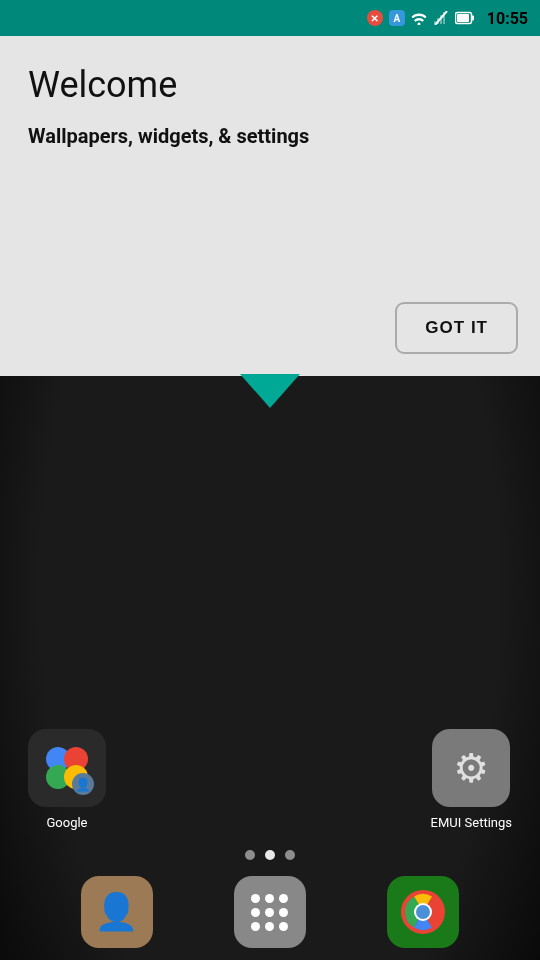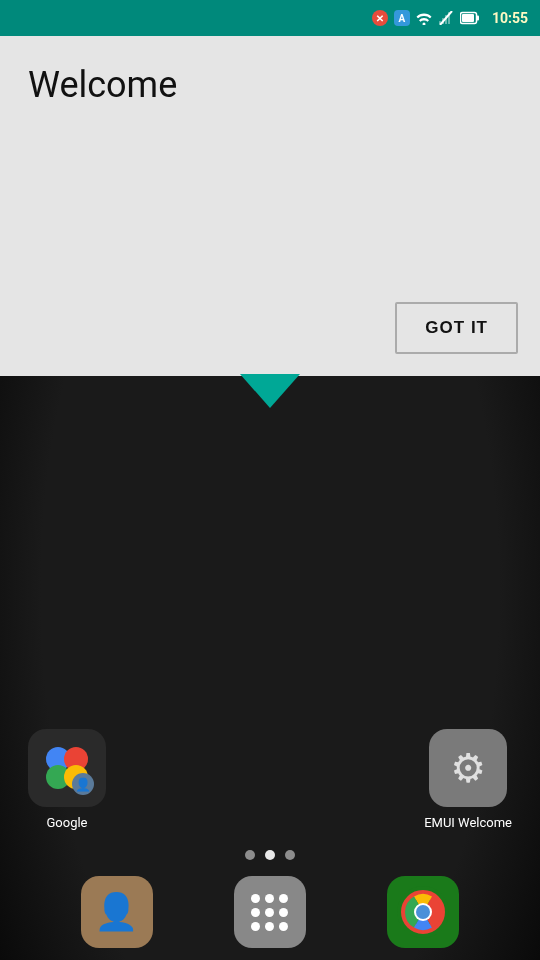--- a/index.html
+++ b/index.html
@@ -24,22 +24,22 @@
       justify-content: flex-end;
       padding: 0 12px;
       z-index: 20;
     }
     .status-bar-icons {
       display: flex;
       align-items: center;
       gap: 6px;
     }
     .status-time {
-      color: #fef9c3;
-      font-size: 14px;
+      color: #000000;
+      font-size: 16px;
       font-weight: bold;
       margin-left: 6px;
     }
 
     
     .tooltip-panel {
       position: absolute;
       top: 36px; left: 0; right: 0;
       background: #e5e5e5;
       padding: 28px 28px 28px 28px;
@@ -78,21 +78,21 @@
       color: #111;
       margin-bottom: 60px;
     }
 
     .got-it-btn {
       position: absolute;
       bottom: 22px;
       right: 22px;
       background: transparent;
       border: 2px solid rgba(0,0,0,0.25);
-      border-radius: 2px;
+      border-radius: 9px;
       padding: 14px 28px;
       font-size: 17px;
       font-weight: 700;
       color: #111;
       letter-spacing: 1px;
       cursor: pointer;
     }
 
     
     .homescreen {
@@ -288,21 +288,21 @@
           </div>
         </div>
       </div>
       <span class="app-label">Google</span>
     </div>
 
     <div class="app-icon-wrapper">
       <div class="app-icon app-icon-emui">
         <span class="emui-gear">⚙</span>
       </div>
-      <span class="app-label">EMUI Welcome</span>
+      <span class="app-label">EMUI Settings</span>
     </div>
   </div>
 
   <div class="page-dots">
     <div class="page-dot"></div>
     <div class="page-dot active"></div>
     <div class="page-dot"></div>
   </div>
 
   <div class="dock">
@@ -338,14 +338,15 @@
         <path d="M26 26 L35 41.6 A18 18 0 0 0 44 26 Z" fill="#EA4335"></path>
         <circle cx="26" cy="26" r="9" fill="white"></circle>
         <circle cx="26" cy="26" r="7" fill="#4A90D9"></circle>
       </svg>
     </div>
   </div>
 </div>
 
 <div class="tooltip-panel">
   <h1 class="welcome-title">Welcome</h1>
+  <p class="welcome-subtitle">Wallpapers, widgets, &amp; settings</p>
   <button class="got-it-btn">GOT IT</button>
 </div>
 
 </body></html>

